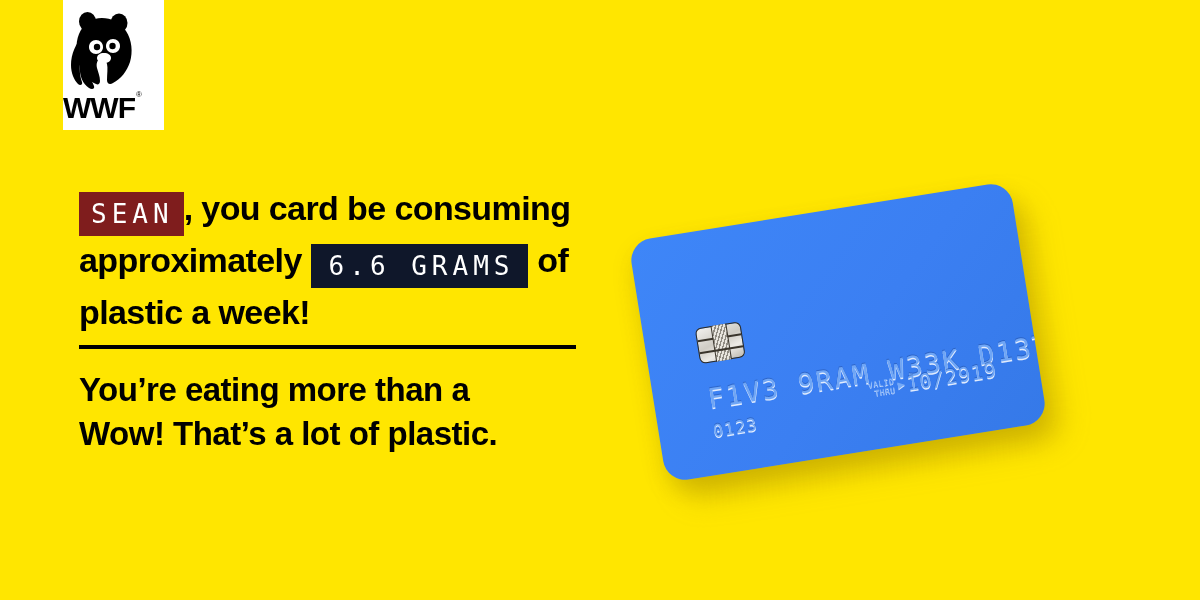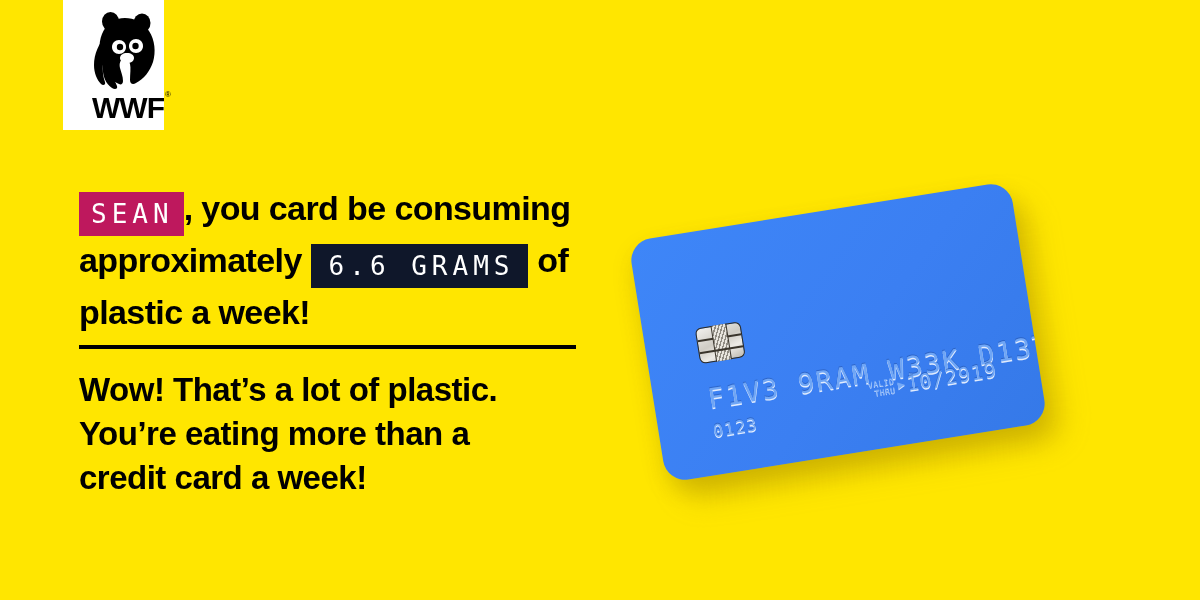--- a/index.html
+++ b/index.html
@@ -24,21 +24,21 @@
   
   #logo-box {
     position: absolute;
     left: 63px;
     top: 0px;
     width: 101px;
     height: 130px;
     background: #FFFFFF;
     display: flex;
     flex-direction: column;
-    align-items: flex-end;
+    align-items: flex-start;
     justify-content: flex-start;
     padding-top: 10px;
     box-sizing: border-box;
   }
   #panda-svg { display:block; }
   #wwf-word {
     font-family: "Liberation Sans", sans-serif;
     font-weight: bold;
     font-size: 30px;
     letter-spacing: -1px;
@@ -75,21 +75,21 @@
     font-weight: normal;
     color: #FFFFFF;
     letter-spacing: 5px;
     font-size: 26px;
     line-height: 40px;
     padding: 2px 10px 2px 12px;
     vertical-align: baseline;
     position: relative;
     top: 3px;
   }
-  .hl-blue { background: #be185d; }
+  .hl-blue { background: #7f1d1d; }
   .hl-red  { background: #0f172a; padding: 2px 14px 2px 18px; }
 
   #divider {
     position: absolute;
     left: 79px;
     top: 345px;
     width: 497px;
     height: 4px;
     background: #000000;
   }
@@ -280,23 +280,22 @@
   <div id="headline">
     <span class="hl-chip hl-blue">SEAN</span><span>, you card be consuming</span>
     <span>approximately</span>
     <span class="hl-chip hl-red">6.6 GRAMS</span>
     <span>of plastic a week!</span>
   </div>
 
   <div id="divider"></div>
 
   <div id="subcopy">
+    <div>You’re eating more than a</div>
     <div>Wow! That’s a lot of plastic.</div>
-    <div>You’re eating more than a</div>
-    <div>credit card a week!</div>
   </div>
 
   <div id="card-area">
     <div id="card-shadow"></div>
     <div id="card">
 
       <div id="chip">
         <div id="chip-core"></div>
       </div>
 

